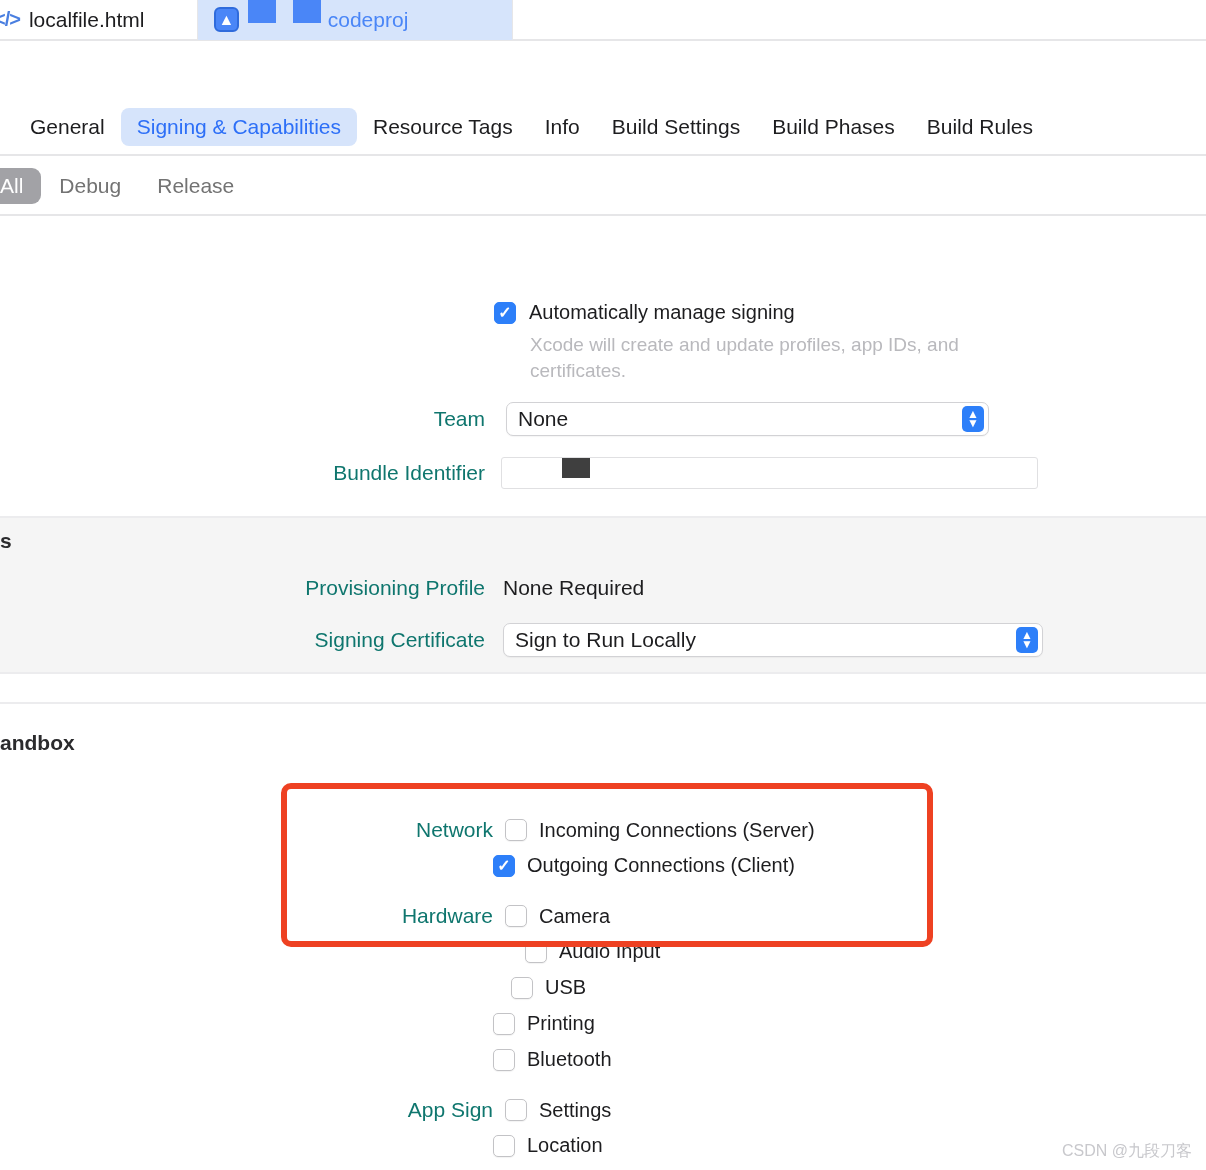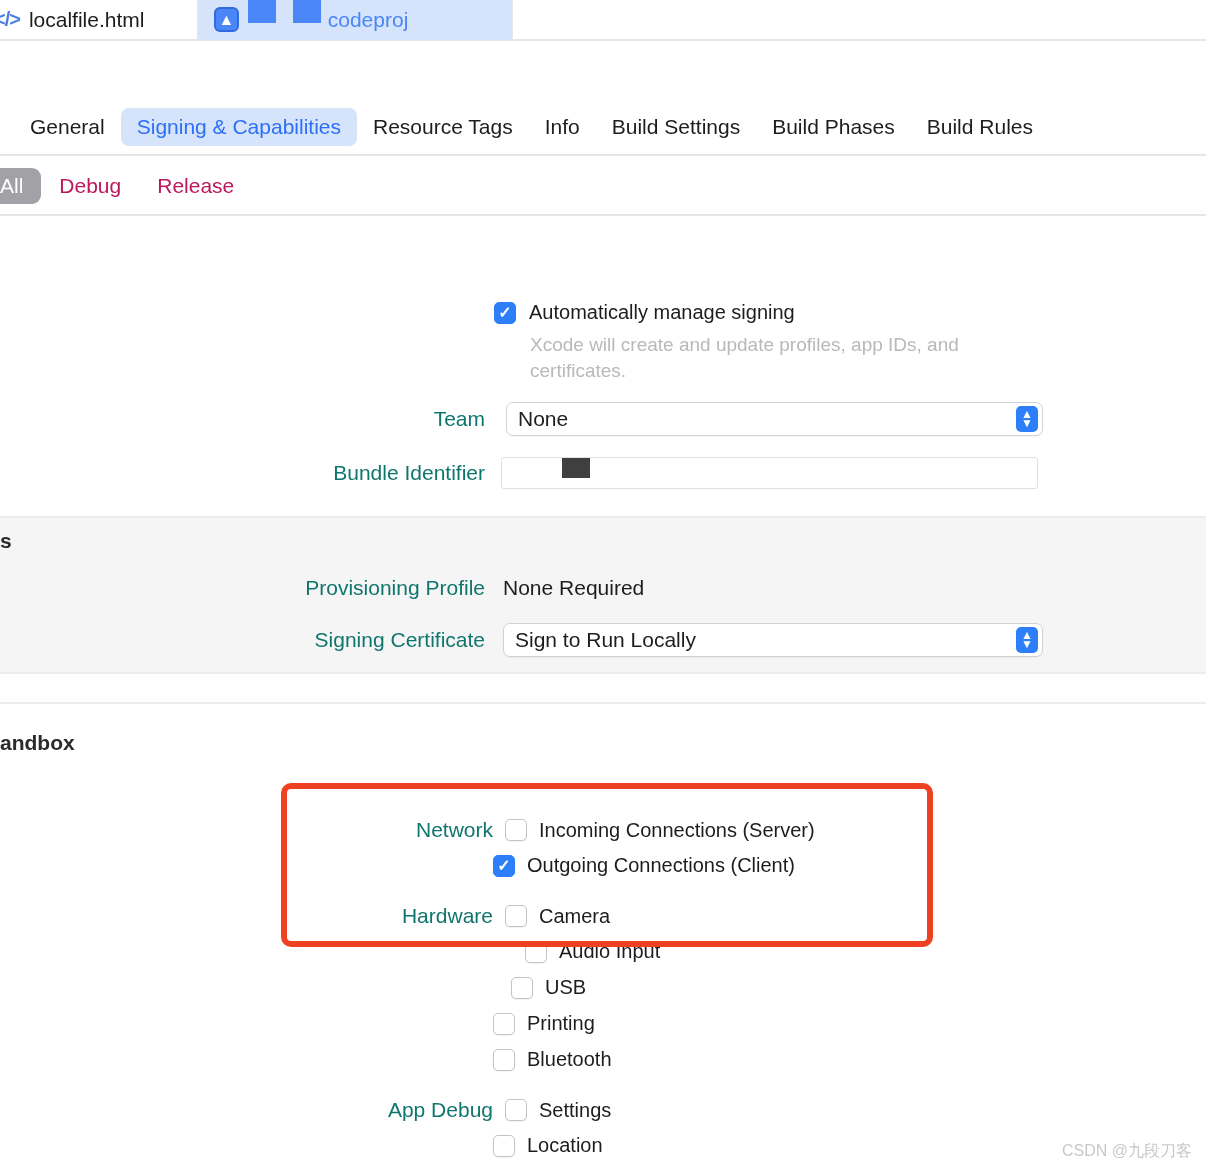--- a/index.html
+++ b/index.html
@@ -51,21 +51,21 @@
   .ptab.sel { background: #d6e4fb; color: #2d6ff7; }
 
   
   .cfg-row {
     position: absolute; left: 0; top: 158px; width: 1206px; height: 58px;
     display: flex; align-items: center;
     border-bottom: 2px solid #e6e6e8; background: #ffffff;
     overflow: hidden;
   }
   .cfg {
-    font-size: 21px; color: #be185d; padding: 6px 18px; border-radius: 9px;
+    font-size: 21px; color: #737373; padding: 6px 18px; border-radius: 9px;
     white-space: nowrap;
   }
   .cfg.sel {
     background: #a2a2a6; color: #ffffff;
     margin-left: -20px; padding-left: 20px;
   }
 
   
   .sec { position: absolute; left: 0; width: 1206px; }
   .sec-plain { background: #ffffff; }
@@ -171,21 +171,21 @@
       <span class="cbx on">
         <span>✓</span>
       </span>
       <span class="cbx-lbl">Automatically manage signing</span>
     </div>
 
     <div class="hint" style="position:absolute;left:530px;top:116px;width:500px;">Xcode will create and update profiles, app IDs, and certificates.</div>
 
     <div class="frow" style="left:300px;top:186px;">
       <span class="flabel" style="width:185px;">Team</span>
-      <span class="popup" style="width:537px;margin-left:21px;">
+      <span class="popup" style="width:483px;margin-left:21px;">
         <span class="pv">None</span>
         <span class="stepper">
             <span>▲</span>
             <span>▼</span>
           </span>
       </span>
     </div>
 
     <div class="frow" style="left:300px;top:241px;">
       <span class="flabel" style="width:185px;">Bundle Identifier</span>
@@ -248,21 +248,21 @@
     <div class="frow" style="left:493px;top:308px;">
       <span class="cbx"></span>
       <span class="cbx-lbl" style="margin-left:12px;">Printing</span>
     </div>
     <div class="frow" style="left:493px;top:344px;">
       <span class="cbx"></span>
       <span class="cbx-lbl" style="margin-left:12px;">Bluetooth</span>
     </div>
 
     <div class="frow" style="left:382px;top:394px;">
-      <span class="flabel" style="width:111px;">App Debug</span>
+      <span class="flabel" style="width:111px;">App Sign</span>
       <span class="cbx" style="margin-left:12px;"></span>
       <span class="cbx-lbl" style="margin-left:12px;">Settings</span>
     </div>
     <div class="frow" style="left:493px;top:430px;">
       <span class="cbx"></span>
       <span class="cbx-lbl" style="margin-left:12px;">Location</span>
     </div>
   </div>
 
   <div class="annot" style="left:281px;top:783px;width:652px;height:164px;"></div>

